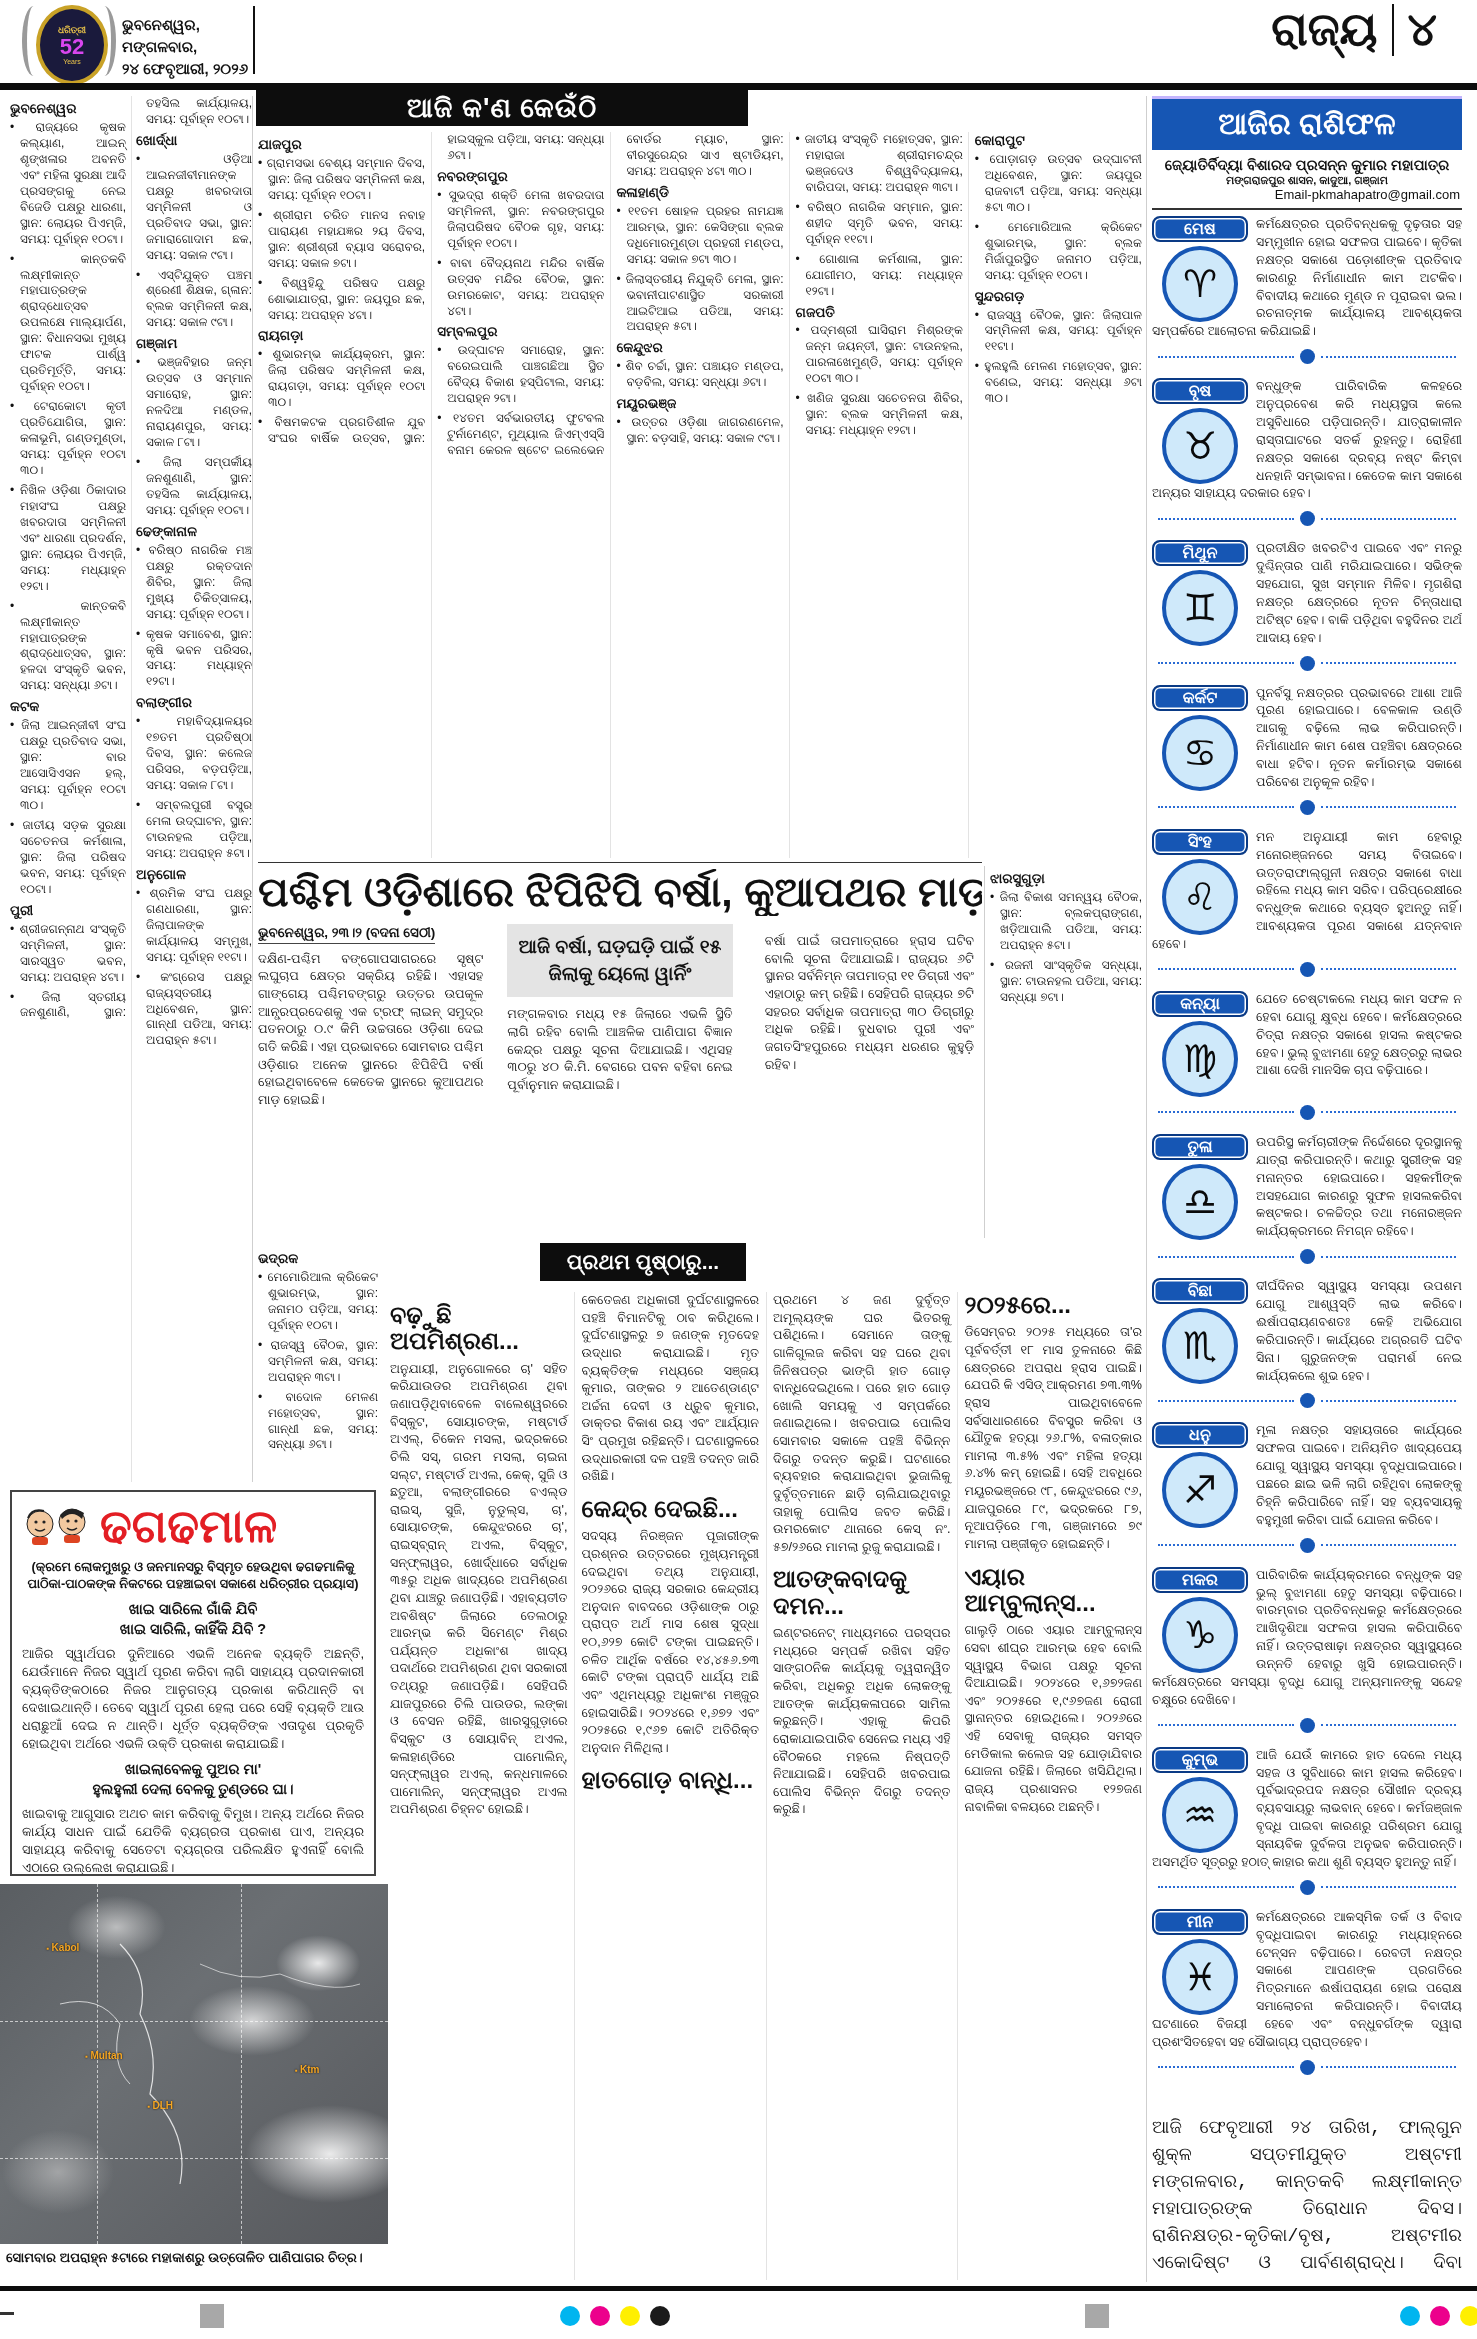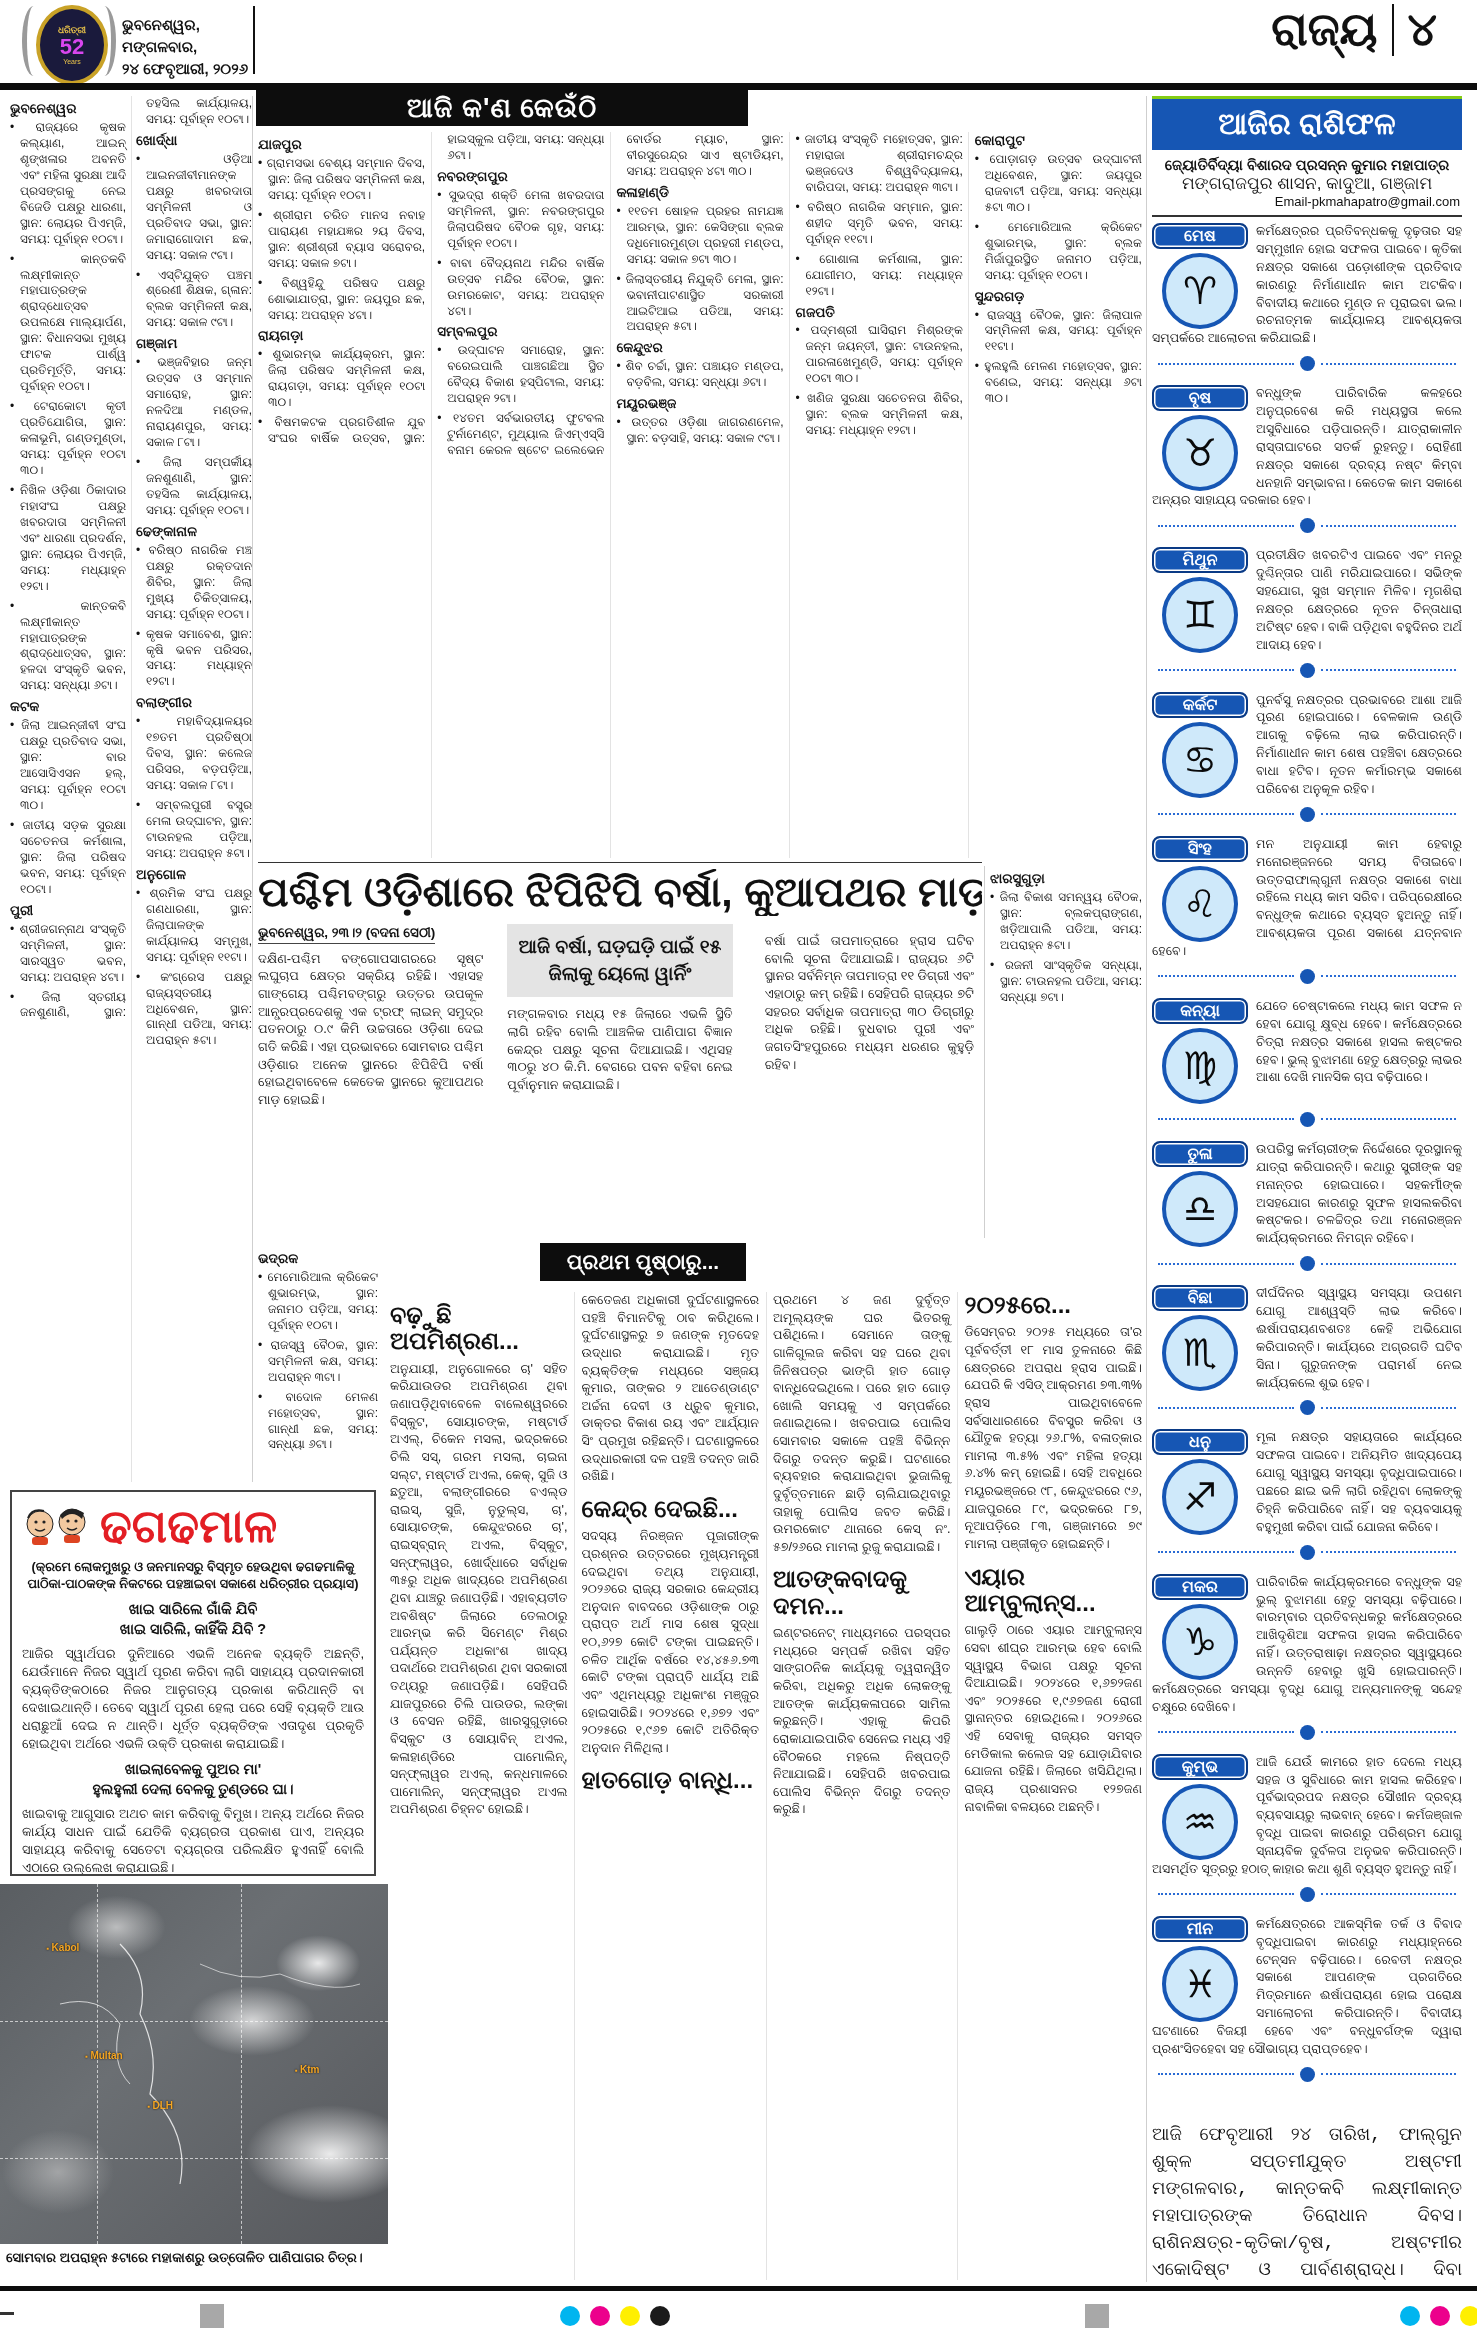--- a/index.html
+++ b/index.html
@@ -66,24 +66,24 @@
       radial-gradient(80px 60px at 15% 80%, rgba(210,210,210,.55), rgba(255,255,255,0) 70%),
       linear-gradient(135deg,#5a5e62 0%,#6b6f73 40%,#56585c 100%);overflow:hidden;}
   .satmap .grid-v{position:absolute;top:0;bottom:0;width:0;border-left:1px dashed rgba(255,255,255,.65);}
   .satmap .grid-h{position:absolute;left:0;right:0;height:0;border-top:1px dashed rgba(255,255,255,.65);}
   .satmap .coast{position:absolute;left:0;top:0;}
   .map-label{position:absolute;color:#f5a623;font-size:10px;font-weight:700;text-shadow:0 0 2px #000;}
   .map-label:before{content:"▪ ";font-size:8px;}
   .sat-caption{position:absolute;left:6px;top:2250px;width:380px;font-size:13.2px;font-weight:600;}
   
   .horoscope{position:absolute;left:1152px;top:96px;width:310px;height:2186px;overflow:hidden;}
-  .horo-banner{background:#1656b4;color:#fff;font-size:30px;font-weight:800;text-align:center;padding:8px 0;border-top:3px solid #84cc16;}
+  .horo-banner{background:#1656b4;color:#fff;font-size:30px;font-weight:800;text-align:center;padding:8px 0;border-top:3px solid #c4b5fd;}
   .astro{border-bottom:2.5px solid #333;padding:7px 2px 6px;text-align:center;}
   .astro .a1{font-size:14.5px;font-weight:700;}
-  .astro .a2{font-size:17px;font-weight:400;}
+  .astro .a2{font-size:11px;font-weight:700;}
   .astro .a3{font-size:13px;text-align:right;}
   .sign{overflow:hidden;padding-top:6px;}
   .sign .badgewrap{float:left;width:96px;margin-right:8px;}
   .zbadge{background:#1656b4;border:2px solid #0a3a85;box-shadow:inset 0 0 0 1.5px #fff;color:#fff;
       font-size:16px;font-weight:800;text-align:center;border-radius:8px;padding:2px 4px;}
   .zicon{width:68px;height:68px;margin:4px auto 0;border-radius:50%;background:#cfe9fa;border:4px solid #1656b4;
       display:flex;align-items:center;justify-content:center;font-size:38px;color:#0a0a0a;font-family:"DejaVu Sans",sans-serif;}
   .sign .stext{font-size:12.6px;line-height:1.42;text-align:justify;}
   .sep{display:flex;align-items:center;margin:8px 6px;}
   .sep .dotline{flex:1;border-top:2.5px dotted #2a6bd4;}

